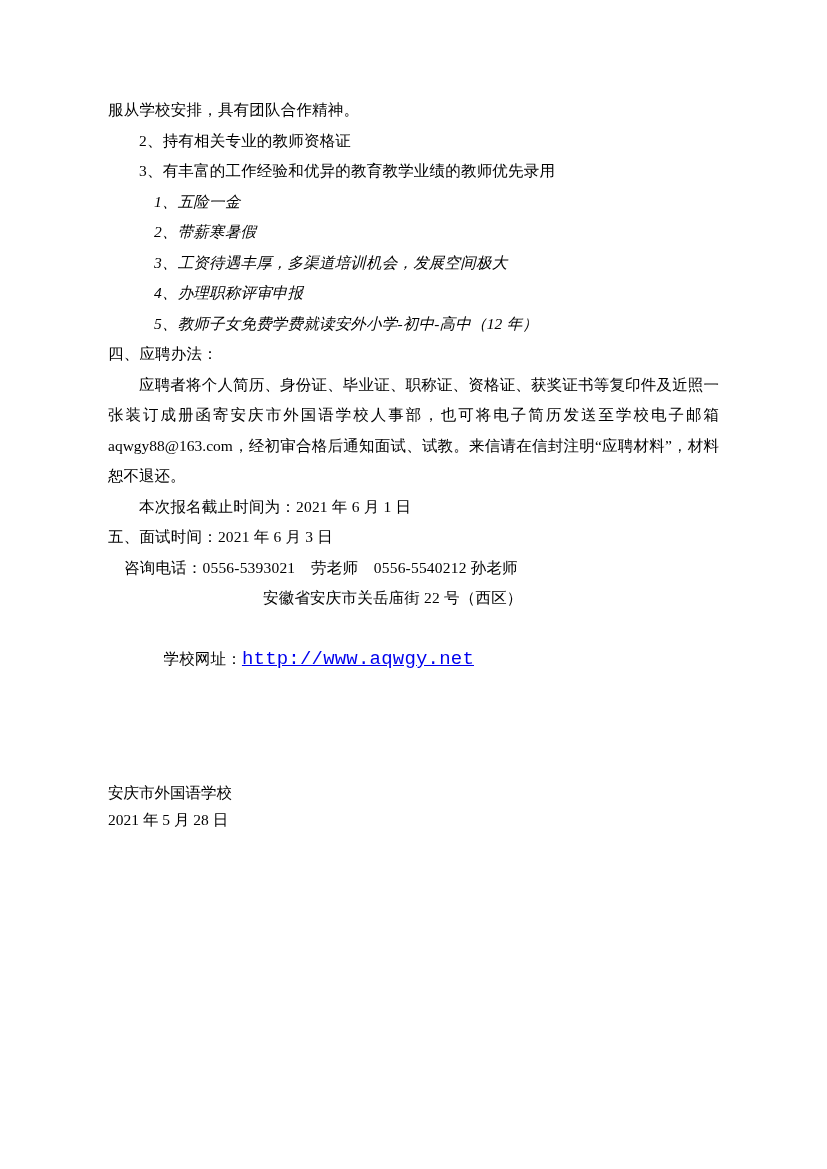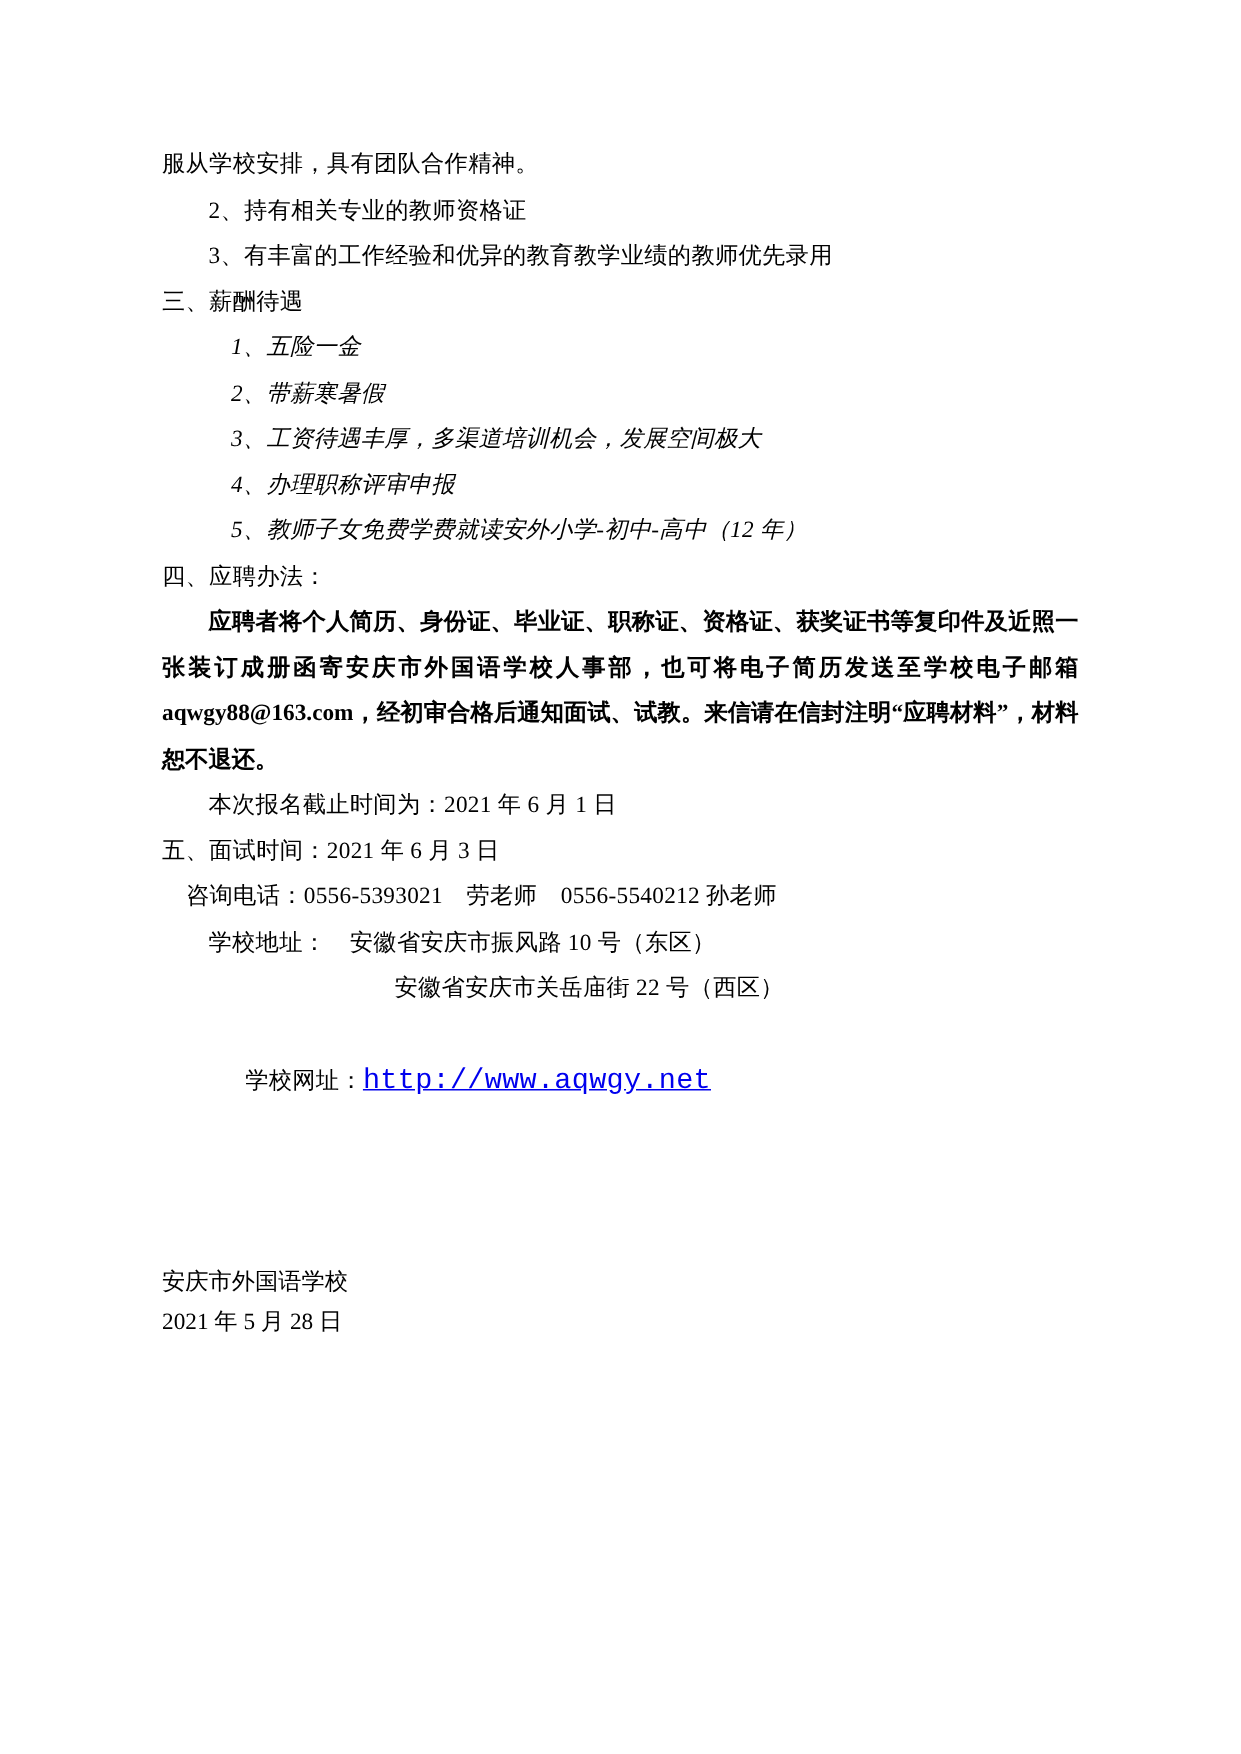--- a/index.html
+++ b/index.html
@@ -37,21 +37,20 @@
   .ind-2 { padding-left: 46px; font-style: italic; }
   .ind-3 { padding-left: 16px; }
   .ind-4 { padding-left: 155px; }
   .para {
     white-space: normal;
     text-align: justify;
     text-justify: inter-ideograph;
   }
   .para-first {
     text-indent: 31px;
-    font-weight: bold;
   }
   .link {
     font-family: "Liberation Mono", "DejaVu Sans Mono", monospace;
     font-size: 19px;
     text-decoration: underline;
   }
   .signature-block {
     margin-top: 74px;
     text-align: left;
     padding-right: 18px;
@@ -62,34 +61,32 @@
 </style>
 </head>
 <body>
 
 <div class="page">
   <div class="doc-body">
 
     <div class="line ind-0">服从学校安排，具有团队合作精神。</div>
     <div class="line ind-1">2、持有相关专业的教师资格证</div>
     <div class="line ind-1">3、有丰富的工作经验和优异的教育教学业绩的教师优先录用</div>
-    <div class="line ind-0">三、薪酬待遇</div>
     <div class="line ind-2">1、五险一金</div>
     <div class="line ind-2">2、带薪寒暑假</div>
     <div class="line ind-2">3、工资待遇丰厚，多渠道培训机会，发展空间极大</div>
     <div class="line ind-2">4、办理职称评审申报</div>
     <div class="line ind-2">5、教师子女免费学费就读安外小学-初中-高中（12 年）</div>
     <div class="line ind-0">四、应聘办法：</div>
 
     <div class="para para-first">应聘者将个人简历、身份证、毕业证、职称证、资格证、获奖证书等复印件及近照一张装订成册函寄安庆市外国语学校人事部，也可将电子简历发送至学校电子邮箱 aqwgy88@163.com，经初审合格后通知面试、试教。来信请在信封注明“应聘材料”，材料恕不退还。</div>
 
     <div class="line ind-1">本次报名截止时间为：2021 年 6 月 1 日</div>
     <div class="line ind-0">五、面试时间：2021 年 6 月 3 日</div>
     <div class="line ind-3">咨询电话：0556-5393021　劳老师　0556-5540212 孙老师</div>
-    <div class="line ind-1">学校地址：　安徽省安庆市振风路 10 号（东区）</div>
     <div class="line ind-4">安徽省安庆市关岳庙街 22 号（西区）</div>
 
     <div class="line ind-1">
       <span>学校网址：</span><a class="link" href="#">http://www.aqwgy.net</a>
     </div>
 
     <div class="signature-block">
       <div class="sig-line">安庆市外国语学校</div>
       <div class="sig-line">2021 年 5 月 28 日</div>
     </div>

